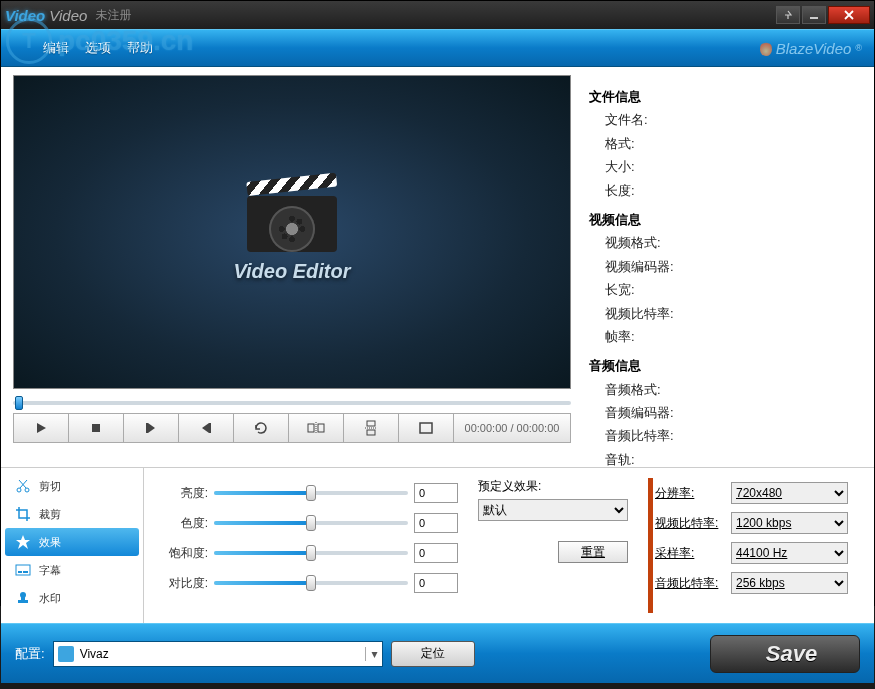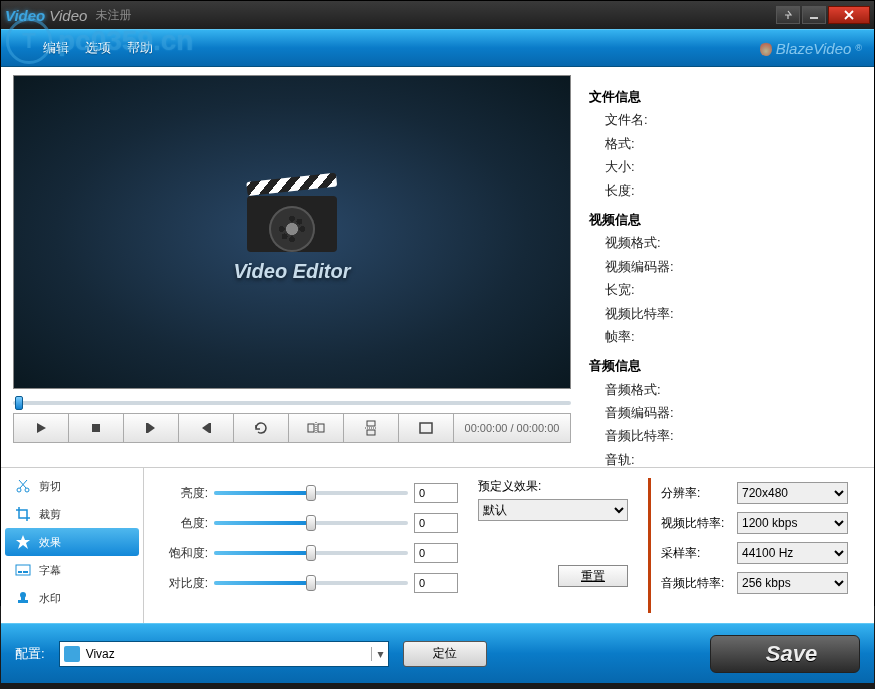--- a/index.html
+++ b/index.html
@@ -55,28 +55,28 @@
 .srow { display:flex; align-items:center; height:30px; gap:6px; }
 .srow .slabel { width:50px; text-align:right; font-size:12px; color:#333; }
 .srow .strk { flex:1; height:4px; background:#cfd8df; border-radius:2px; position:relative; }
 .srow .strk .sfill { position:absolute; left:0; top:0; bottom:0; width:50%; background:linear-gradient(to right,#5ec0f0,#1388d8); border-radius:2px; }
 .srow .strk .sthm { position:absolute; left:50%; top:-6px; width:10px; height:16px; background:linear-gradient(to bottom,#fff,#d0d0d0); border:1px solid #888; border-radius:3px; margin-left:-5px; }
 .srow .svalbox { width:44px; height:20px; border:1px solid #999; font-size:11px; padding:0 4px; }
 
 .preset-col { width:150px; font-size:12px; }
 .preset-col .plabel { margin-bottom:4px; }
 .preset-col select, .out-col select { width:100%; height:22px; border:1px solid #999; font-size:12px; }
-.preset-col .resetbtn { margin-top:44px; float:right; width:70px; height:22px; border:1px solid #888; background:linear-gradient(to bottom,#fdfdfd,#e4e4e4); font-size:12px; cursor:pointer;text-decoration:underline; }
-
-.out-col { width:200px; border-left:3px solid #c2410c; padding-left:10px; font-size:12px; }
+.preset-col .resetbtn { margin-top:20px; float:right; width:70px; height:22px; border:1px solid #888; background:linear-gradient(to bottom,#fdfdfd,#e4e4e4); font-size:12px; cursor:pointer;text-decoration:underline; }
+
+.out-col { width:200px; border-left:5px solid #c2410c; padding-left:2px; font-size:12px;text-decoration:underline; }
 .out-col .orow { display:flex; align-items:center; height:30px; gap:4px; }
 .out-col .orow .olabel { width:72px; }
 .out-col .orow select { flex:1; }
 
-.footer { height:60px; background:linear-gradient(to bottom,#36b3f0,#0a7bc8 50%,#0667ad); border-top:1px solid #5fc7f5; display:flex; align-items:center; padding:0 14px; gap:10px; }
+.footer { height:60px; background:linear-gradient(to bottom,#36b3f0,#0a7bc8 50%,#0667ad); border-top:1px solid #5fc7f5; display:flex; align-items:center; padding:0 14px; gap:4px; }
 .footer .flabel { color:#fff; font-size:13px; margin-right:4px; }
 .footer .profile-sel { width:330px; height:26px; border:1px solid #045080; background:#fff; display:flex; align-items:center; padding:0 4px; font-size:12px; }
 .footer .profile-sel .picon { width:16px; height:16px; background:#3da5e0; border-radius:2px; margin-right:6px; }
 .footer .profile-sel .parrow { margin-left:auto; border-left:1px solid #aaa; padding-left:6px; color:#555; }
 .footer .locbtn { width:84px; height:26px; border:1px solid #555; background:linear-gradient(to bottom,#f4f4f4,#d0d0d0); font-size:12px; cursor:pointer; border-radius:3px; margin-left:4px; }
 .footer .savebtn { margin-left:auto; width:150px; height:38px; border:1px solid #222; border-radius:6px; background:linear-gradient(to bottom,#6a6a6a,#2a2a2a); color:#eee; font-style:italic; font-size:22px; font-weight:bold; cursor:pointer; text-shadow:0 1px 0 #000;padding-left:13px; }
 
 svg { display:block; }
 </style>
 </head>

